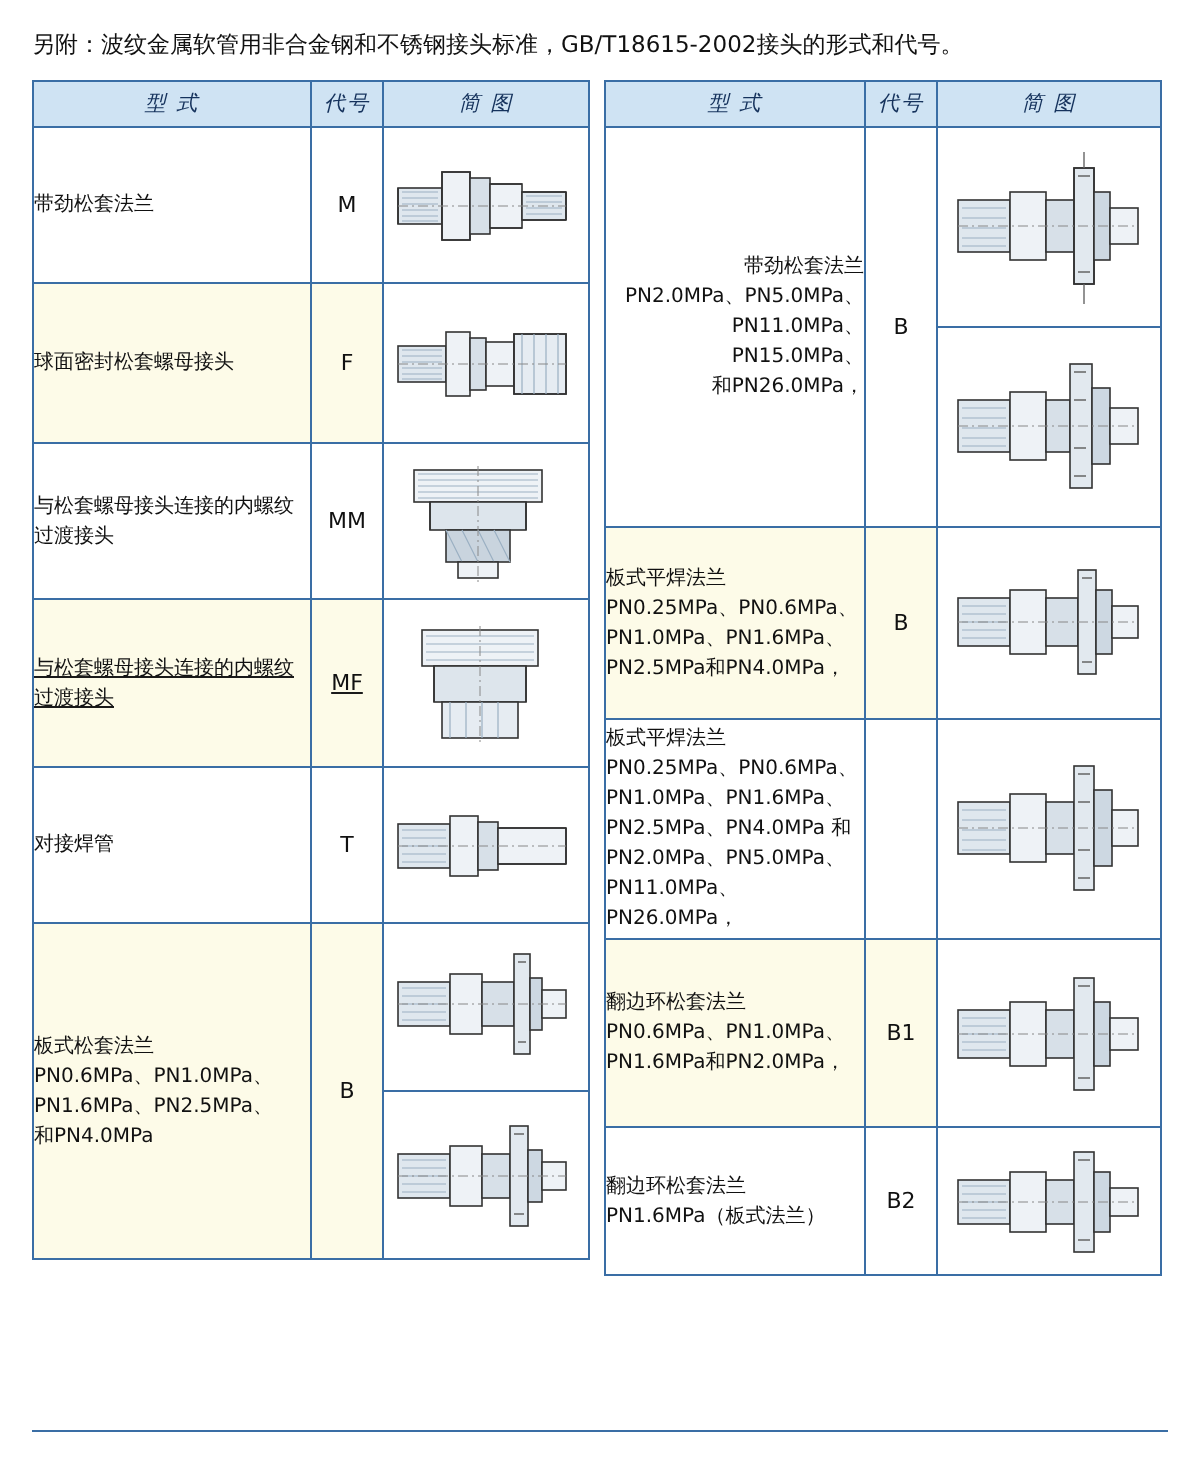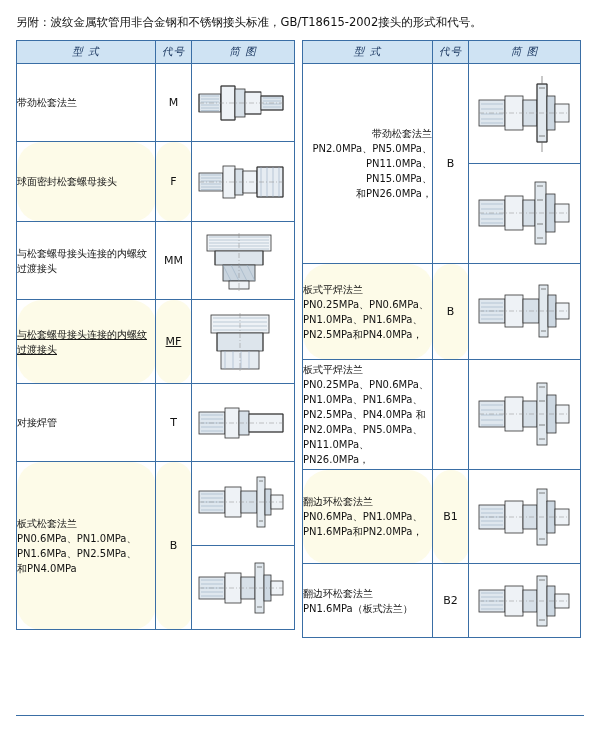--- a/index.html
+++ b/index.html
@@ -59,21 +59,20 @@
     line-height: 15px;
     color: #111;
   }
   .cell-center {
     text-align: center;
     font-size: 11px;
     color: #111;
   }
   .tinted {
     background: #fdfbe8;
-    border-radius: 25px;
   }
   .white {
     background: #ffffff;
   }
   .figcell {
     background: #ffffff;
     text-align: center;
   }
   
   .lt-c1 { width: 139px; }

